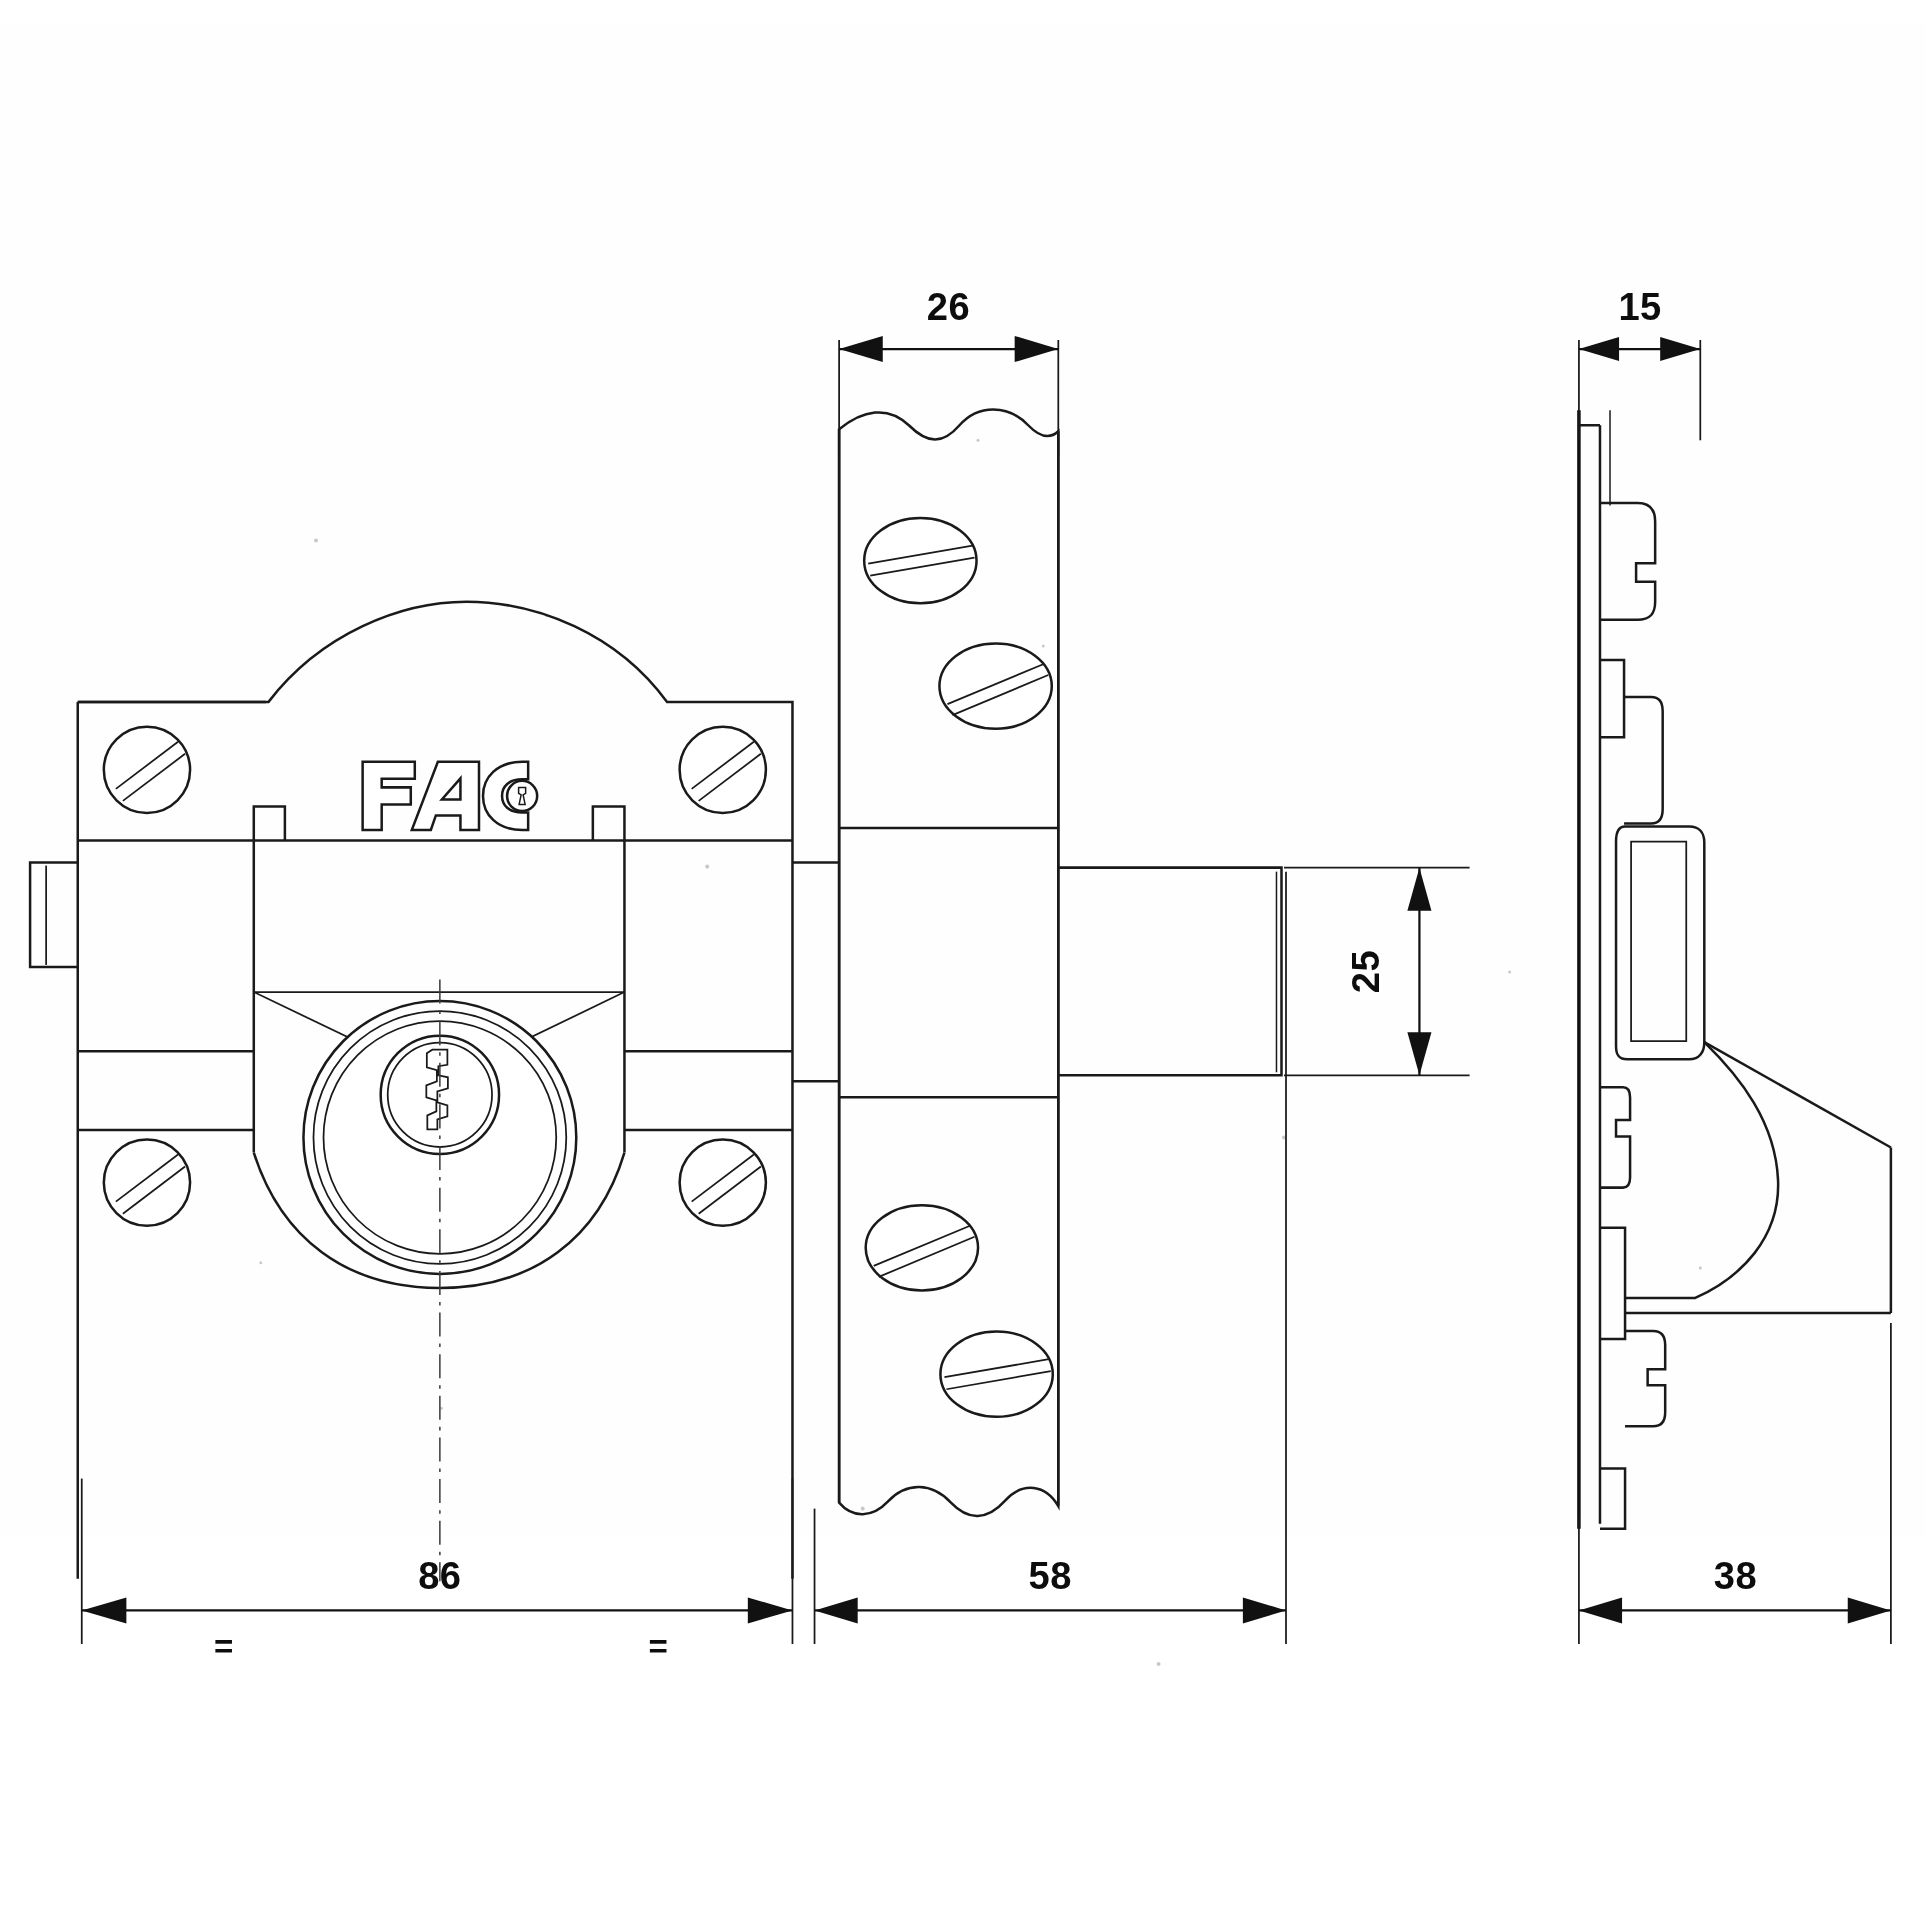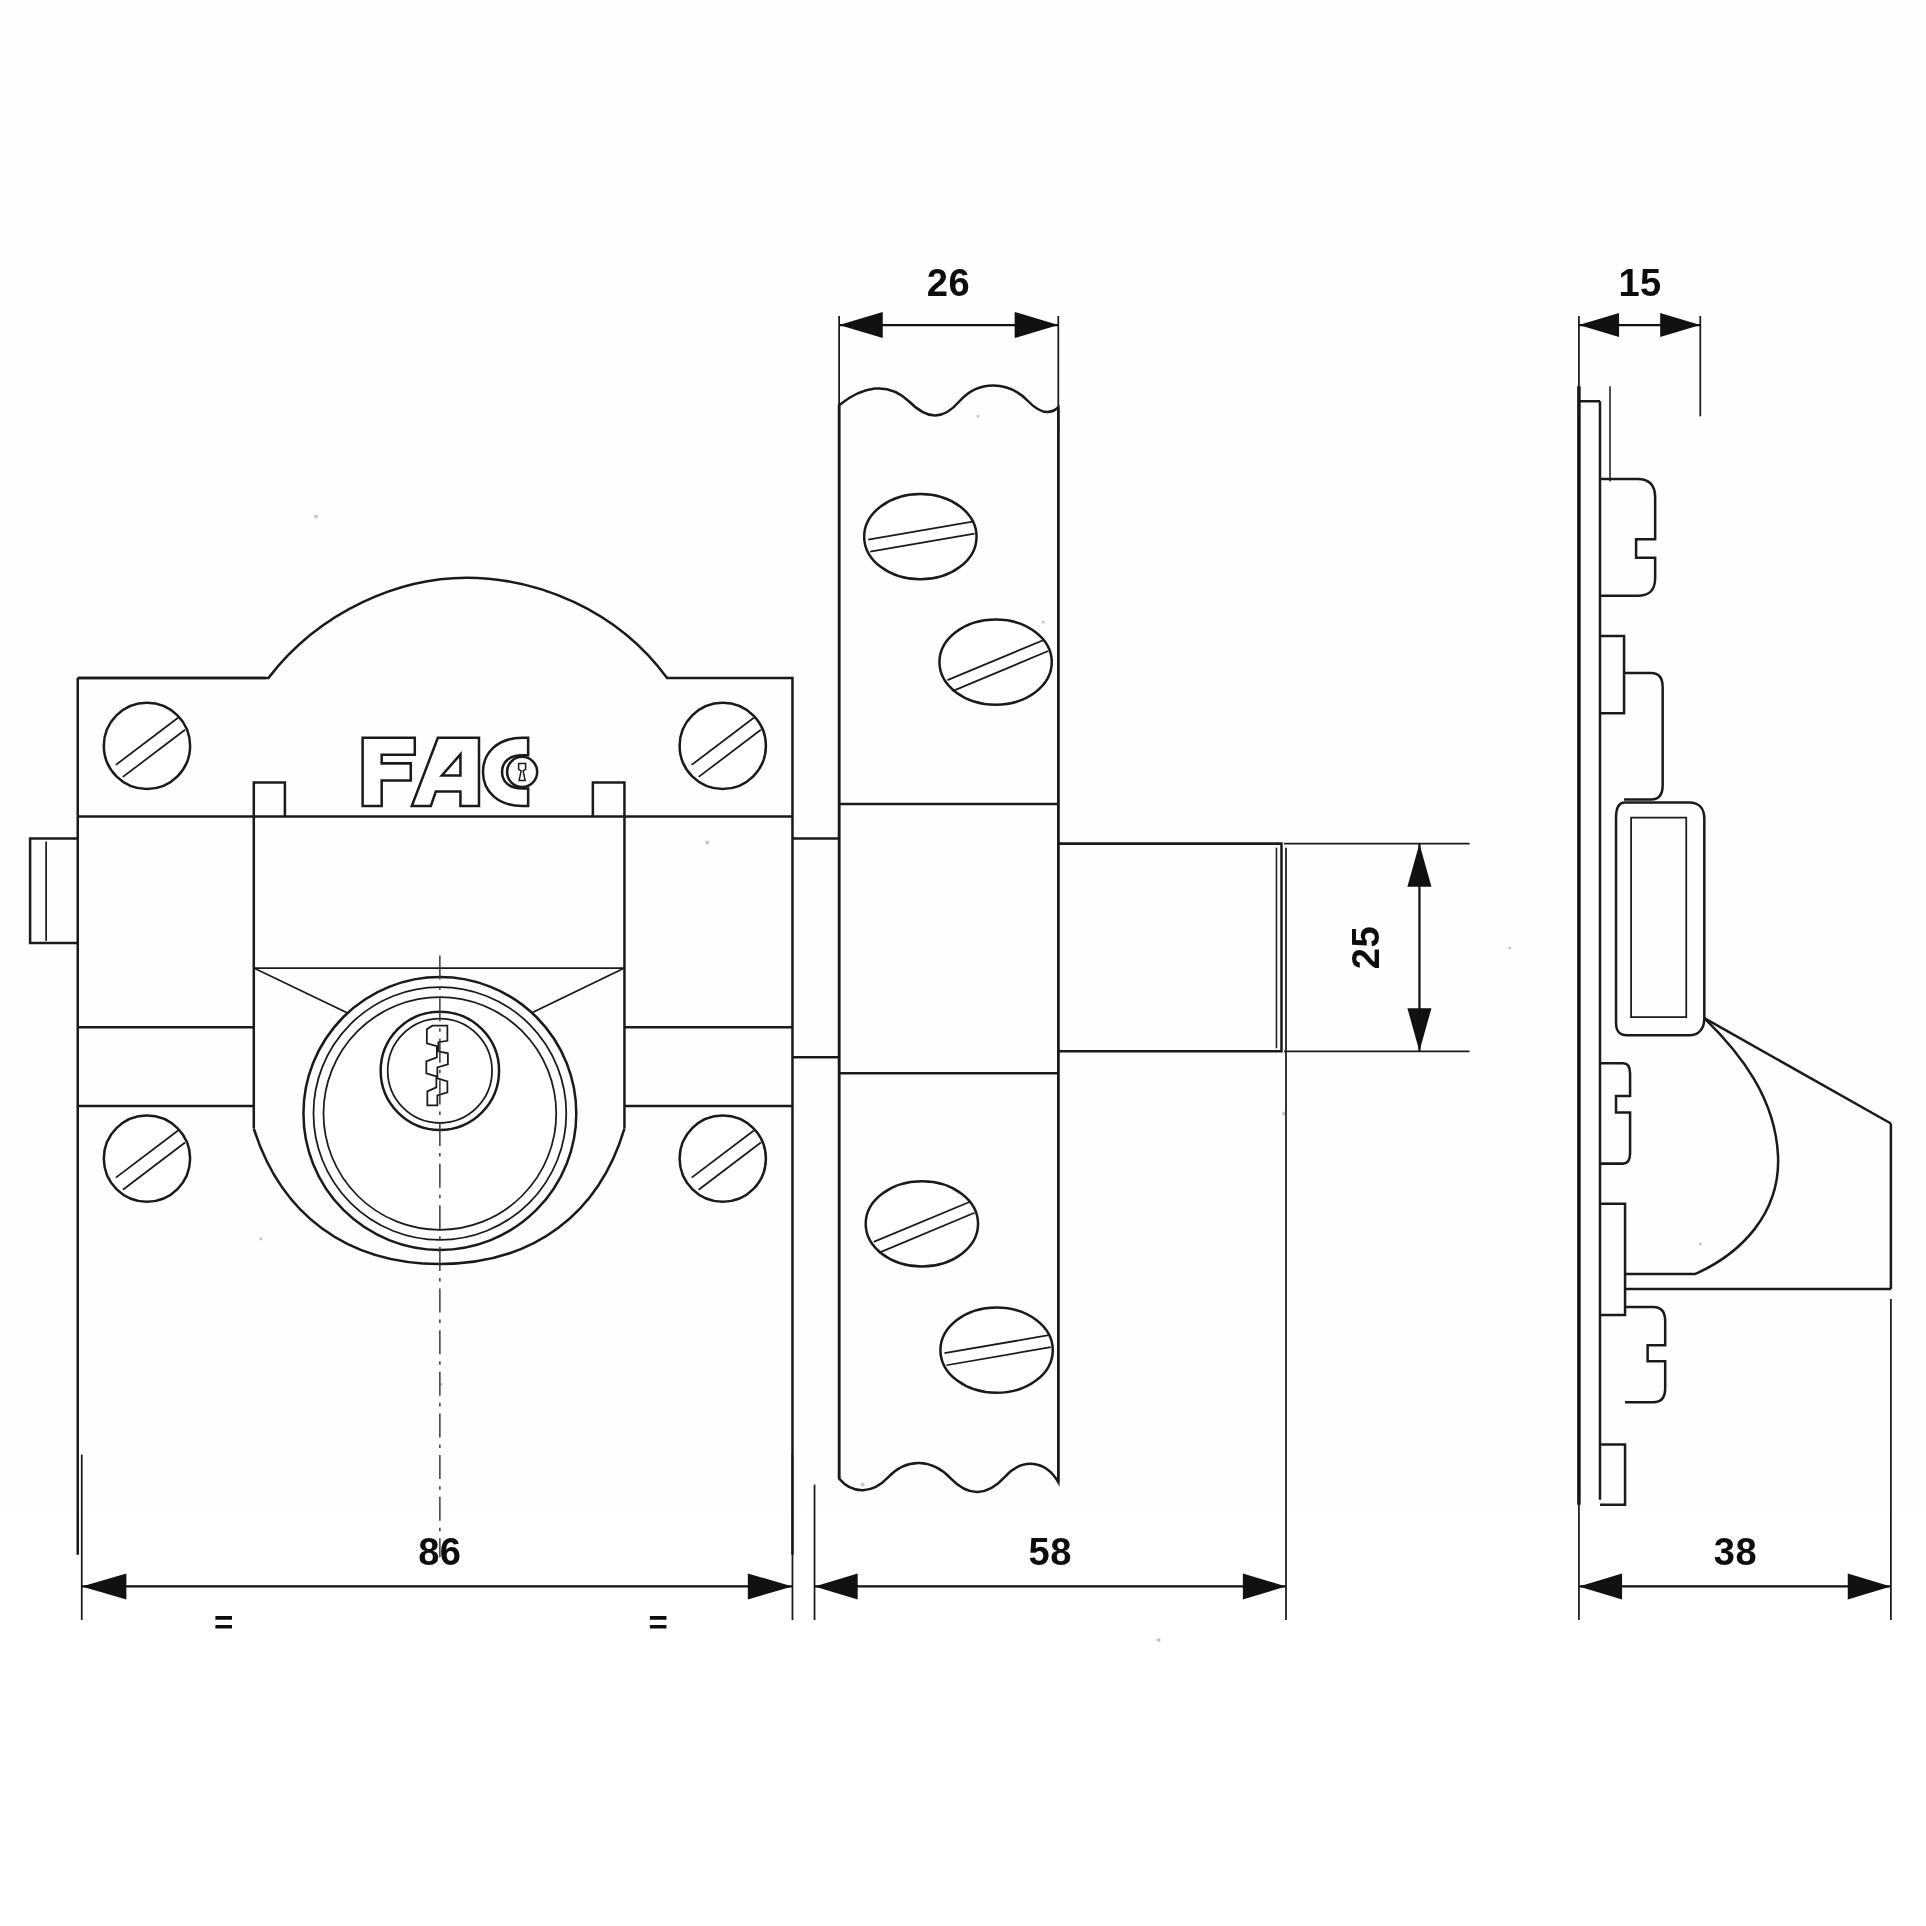--- a/index.html
+++ b/index.html
@@ -12,20 +12,21 @@
     width: 1926px;
     height: 1926px;
     font-family: "Liberation Sans", sans-serif;
     overflow: hidden;
   }
   #drawing-root {
     position: relative;
     width: 1926px;
     height: 1512px;
     background: #fefefe;
+    margin-top: 24px;
   }
   svg.sheet {
     position: absolute;
     top: 0;
     left: 0;
     width: 1926px;
     height: 1926px;
     display: block;
   }
   .ln      { fill: none; stroke: #1a1a1a; stroke-width: 5; }

